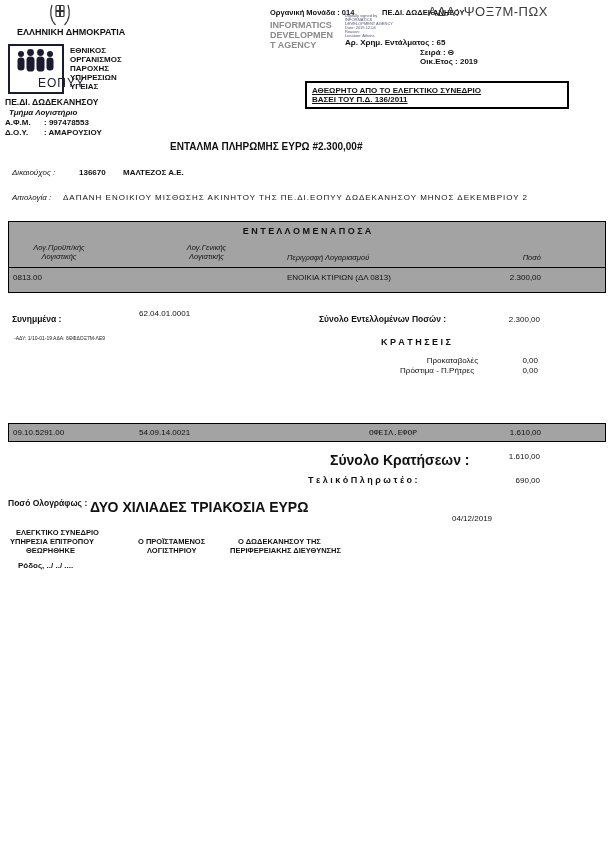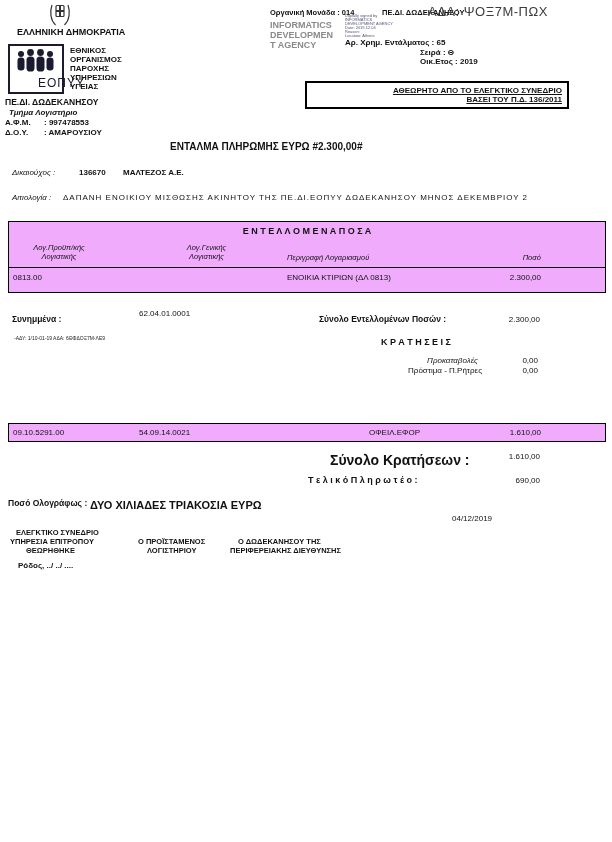--- a/index.html
+++ b/index.html
@@ -9,21 +9,21 @@
   }
   .t{position:absolute;white-space:nowrap;font-size:8px;line-height:1.15;color:#111111;}
   .b{font-weight:bold;}
   .i{font-style:italic;}
   .r{text-align:right;}
   .c{text-align:center;}
   .u{text-decoration:underline;}
   .gray{color:#8a8a8a;}
   .tiny{font-size:4px;line-height:1.05;color:#55557a;}
   .box{position:absolute;border:2px solid #000;background:#fff;}
-  .tableframe{position:absolute;border:1px solid #000;background:#f0abfc;}
+  .tableframe{position:absolute;border:1px solid #000;background:#a3a3a3;}
   .hline{position:absolute;left:0;width:100%;border-top:1px solid #000;height:0;}
   .logo-box{
     position:absolute;left:8px;top:44px;width:56px;height:50px;
     border:2px solid #1b1b2f;box-sizing:border-box;text-align:center;
   }
   .logo-text{font-weight:normal;font-size:12px;letter-spacing:1px;color:#1b1b2f;margin-top:0px;padding-left:28px;}
 </style>
 </head>
 <body>
 
@@ -89,21 +89,21 @@
   <div class="t tiny" style="left:345px;top:26px;">Date: 2019.12.04</div>
   <div class="t tiny" style="left:345px;top:30px;">Reason:</div>
   <div class="t tiny" style="left:345px;top:34px;">Location: Athens</div>
 
   <div class="t b" style="left:345px;top:38px;">Αρ. Χρημ. Εντάλματος : 65</div>
   <div class="t b" style="left:420px;top:48px;">Σειρά : Θ</div>
   <div class="t b" style="left:420px;top:57px;">Οικ.Ετος : 2019</div>
 
   <div class="t" style="left:428px;top:5px;font-size:13px;color:#3c3c3c;letter-spacing:0.5px;">ΑΔΑ: ΨΟΞ7Μ-ΠΩΧ</div>
 
-  <div class="box" style="left:305px;top:81px;width:250px;padding:3px 5px;text-align:right;">
+  <div class="box" style="left:305px;top:81px;width:250px;padding:3px 5px;">
     <div class="b u" style="font-size:8px;">ΑΘΕΩΡΗΤΟ  ΑΠΟ  ΤΟ  ΕΛΕΓΚΤΙΚΟ  ΣΥΝΕΔΡΙΟ</div>
     <div class="b u" style="font-size:8px;">ΒΑΣΕΙ ΤΟΥ Π.Δ. 136/2011</div>
   </div>
 
   <div class="t b" style="left:170px;top:141px;font-size:10px;">ΕΝΤΑΛΜΑ ΠΛΗΡΩΜΗΣ ΕΥΡΩ #2.300,00#</div>
 
   <div class="t i" style="left:12px;top:168px;">Δικαιούχος :</div>
   <div class="t b" style="left:79px;top:168px;">136670</div>
   <div class="t b" style="left:123px;top:168px;">ΜΑΛΤΕΖΟΣ Α.Ε.</div>
 
@@ -130,40 +130,40 @@
   </div>
 
   <div class="t b" style="left:12px;top:315px;font-size:8.5px;">Συνημμένα :</div>
   <div class="t b" style="left:285px;top:315px;font-size:8.5px;margin-left:34px;">Σύνολο Εντελλομένων Ποσών :</div>
   <div class="t r" style="left:460px;top:315px;width:80px;">2.300,00</div>
 
   <div class="t" style="left:14px;top:336px;font-size:5px;color:#222;">-ΑΔΥ: 1/10-01-19  ΑΔΑ: 6ΘΦΔΟΞ7Μ-ΛΕ9</div>
 
   <div class="t b" style="left:381px;top:337px;font-size:9px;">Κ Ρ Α Τ Η Σ Ε Ι Σ</div>
 
-  <div class="t r" style="left:360px;top:356px;width:118px;font-style:italic;">Προκαταβολές</div>
+  <div class="t r" style="left:360px;top:356px;width:118px;">Προκαταβολές</div>
   <div class="t r" style="left:478px;top:356px;width:60px;">0,00</div>
-  <div class="t r" style="left:364px;top:366px;width:118px;">Πρόστιμα - Π.Ρήτρες</div>
+  <div class="t r" style="left:356px;top:366px;width:118px;">Πρόστιμα - Π.Ρήτρες</div>
   <div class="t r" style="left:478px;top:366px;width:60px;">0,00</div>
 
   <div class="tableframe" style="left:8px;top:423px;width:596px;height:17px;">
     <div class="t" style="left:4px;top:4px;">09.10.5291.00</div>
     <div class="t" style="left:130px;top:4px;">54.09.14.0021</div>
-    <div class="t" style="left:360px;top:4px;">ΟΦΕΙΛ.ΕΦΟΡ</div>
+    <div class="t" style="left:360px;top:4px;font-family:Liberation Mono, monospace;">ΟΦΕΙΛ.ΕΦΟΡ</div>
     <div class="t r" style="left:440px;top:4px;width:92px;">1.610,00</div>
   </div>
 
   <div class="t b" style="left:330px;top:452px;font-size:14px;">Σύνολο Κρατήσεων :</div>
   <div class="t r" style="left:460px;top:452px;width:80px;">1.610,00</div>
 
   <div class="t b" style="left:308px;top:475px;font-size:9px;">Τ ε λ ι κ ό   Π λ η ρ ω τ έ ο :</div>
   <div class="t r" style="left:460px;top:476px;width:80px;">690,00</div>
 
   <div class="t b" style="left:8px;top:499px;font-size:8.5px;">Ποσό Ολογράφως :</div>
-  <div class="t b" style="left:90px;top:499px;font-size:11px;">ΔΥΟ ΧΙΛΙΑΔΕΣ ΤΡΙΑΚΟΣΙΑ ΕΥΡΩ</div>
+  <div class="t b" style="left:90px;top:499px;font-size:14px;">ΔΥΟ ΧΙΛΙΑΔΕΣ ΤΡΙΑΚΟΣΙΑ ΕΥΡΩ</div>
 
   <div class="t" style="left:452px;top:514px;">04/12/2019</div>
 
   <div class="t b" style="left:16px;top:529px;font-size:7.5px;">ΕΛΕΓΚΤΙΚΟ ΣΥΝΕΔΡΙΟ</div>
   <div class="t b" style="left:10px;top:538px;font-size:7.5px;">ΥΠΗΡΕΣΙΑ ΕΠΙΤΡΟΠΟΥ</div>
   <div class="t b" style="left:26px;top:547px;font-size:7.5px;">ΘΕΩΡΗΘΗΚΕ</div>
 
   <div class="t b" style="left:138px;top:538px;font-size:7.5px;">Ο ΠΡΟΪΣΤΑΜΕΝΟΣ</div>
   <div class="t b" style="left:147px;top:547px;font-size:7.5px;">ΛΟΓΙΣΤΗΡΙΟΥ</div>
 

